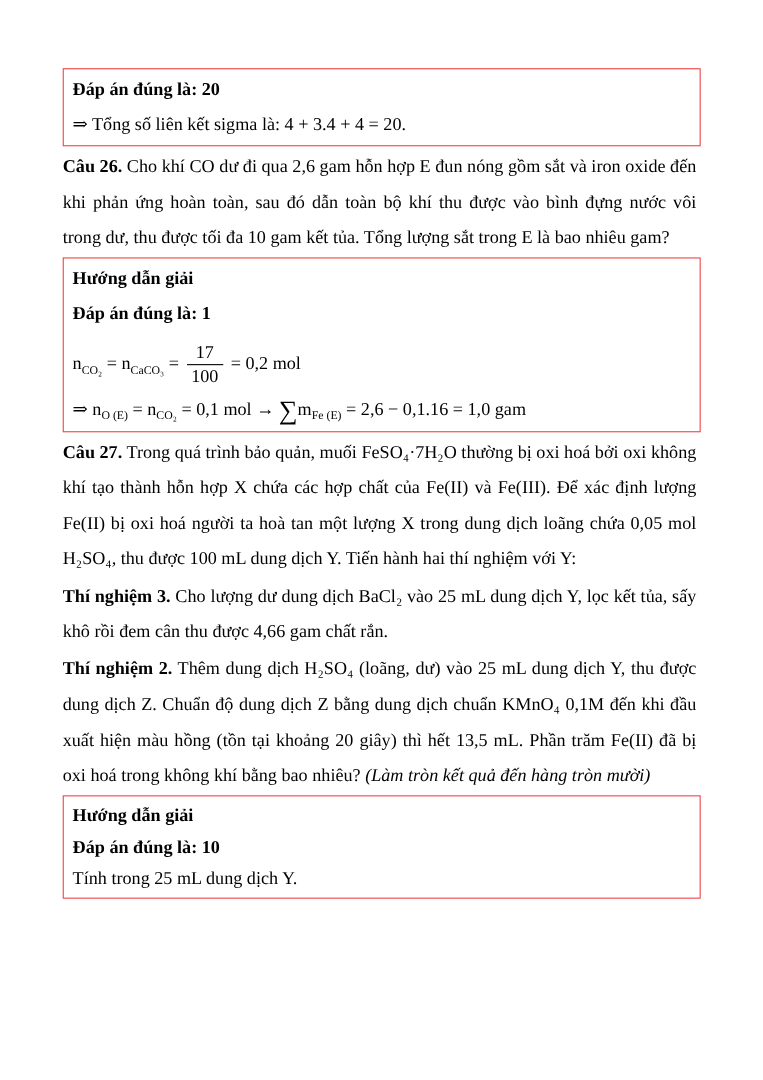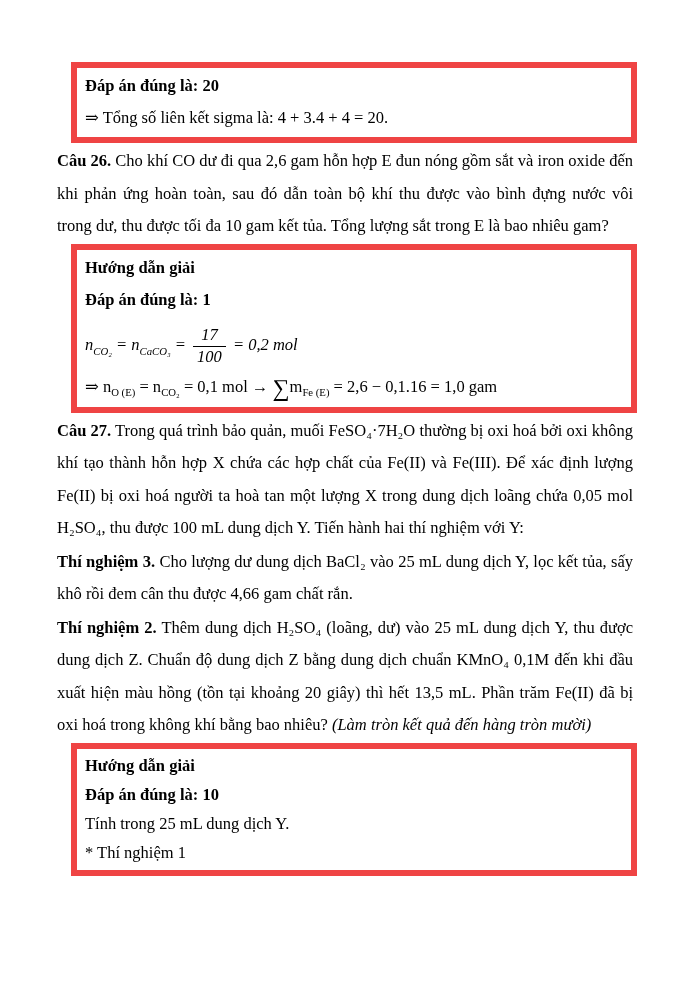--- a/index.html
+++ b/index.html
@@ -16,38 +16,37 @@
     background: #ffffff;
     overflow: hidden;
   }
   .content {
     position: absolute;
     left: 57px;
     top: 62px;
     width: 580px;
   }
   .box {
-    border: 6px solid #ef4444;
+    border: 1px solid #ef4444;
     padding: 2px 8px 3px 8px;
     margin-bottom: 2px;
-    margin-left: 14px;
   }
   p { font-size: 16.5px; line-height: 1.95; }
   .just { text-align: justify; }
   .bold { font-weight: bold; }
   .para { margin: 1px 4px 2px 0; }
   b { font-weight: bold; }
   i { font-style: italic; }
   sub { font-size: 0.65em; line-height: 0; }
   .formula {
     font-size: 16.5px;
     line-height: 1.4;
     margin: 8px 0 6px 0;
   }
-  .formula-tall { margin: 10px 0 8px 0; font-style: italic; }
+  .formula-tall { margin: 10px 0 8px 0; }
   .frac {
     display: inline-block;
     vertical-align: middle;
     text-align: center;
     margin: 0 3px;
   }
   .frac .num {
     display: block;
     border-bottom: 1px solid #000000;
     padding: 0 4px 1px 4px;
@@ -82,17 +81,16 @@
     </div>
 
     <p class="para just"><b>Câu 27.</b><span> Trong quá trình bảo quản, muối FeSO₄·7H₂O thường bị oxi hoá bởi oxi không khí tạo thành hỗn hợp X chứa các hợp chất của Fe(II) và Fe(III). Để xác định lượng Fe(II) bị oxi hoá người ta hoà tan một lượng X trong dung dịch loãng chứa 0,05 mol H₂SO₄, thu được 100 mL dung dịch Y. Tiến hành hai thí nghiệm với Y:</span></p>
     <p class="para just"><b>Thí nghiệm 3.</b><span> Cho lượng dư dung dịch BaCl₂ vào 25 mL dung dịch Y, lọc kết tủa, sấy khô rồi đem cân thu được 4,66 gam chất rắn.</span></p>
     <p class="para just"><b>Thí nghiệm 2.</b><span> Thêm dung dịch H₂SO₄ (loãng, dư) vào 25 mL dung dịch Y, thu được dung dịch Z. Chuẩn độ dung dịch Z bằng dung dịch chuẩn KMnO₄ 0,1M đến khi đầu xuất hiện màu hồng (tồn tại khoảng 20 giây) thì hết 13,5 mL. Phần trăm Fe(II) đã bị oxi hoá trong không khí bằng bao nhiêu? </span><i>(Làm tròn kết quả đến hàng tròn mười)</i></p>
 
     <div class="box tight">
       <p class="bold">Hướng dẫn giải</p>
       <p class="bold">Đáp án đúng là: 10</p>
       <p>Tính trong 25 mL dung dịch Y.</p>
-      <p>* Thí nghiệm 1</p>
     </div>
 
   </div>
 </div>
 
 </body></html>

